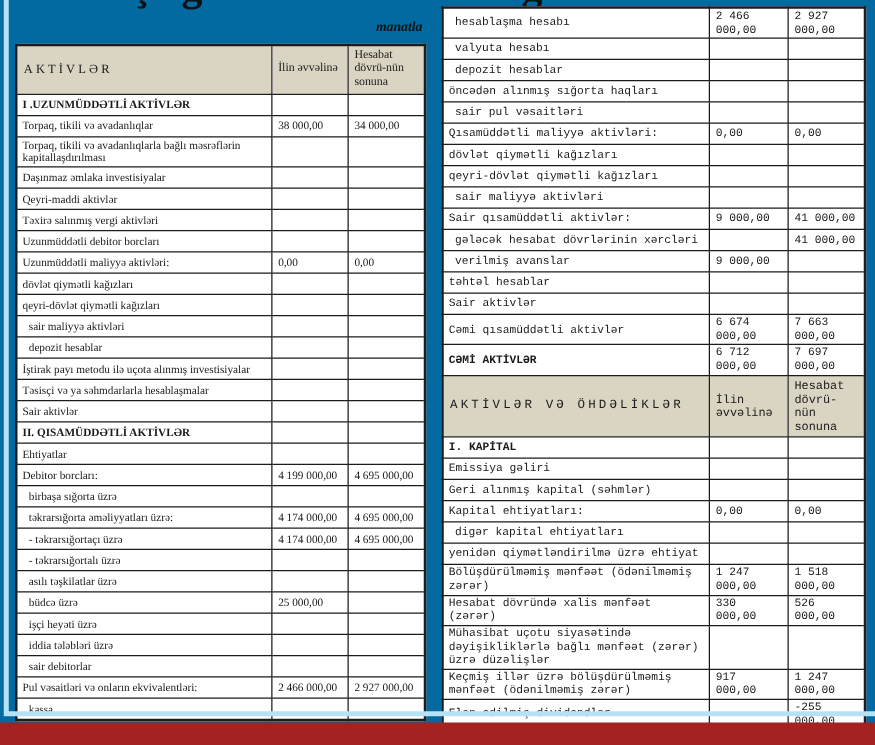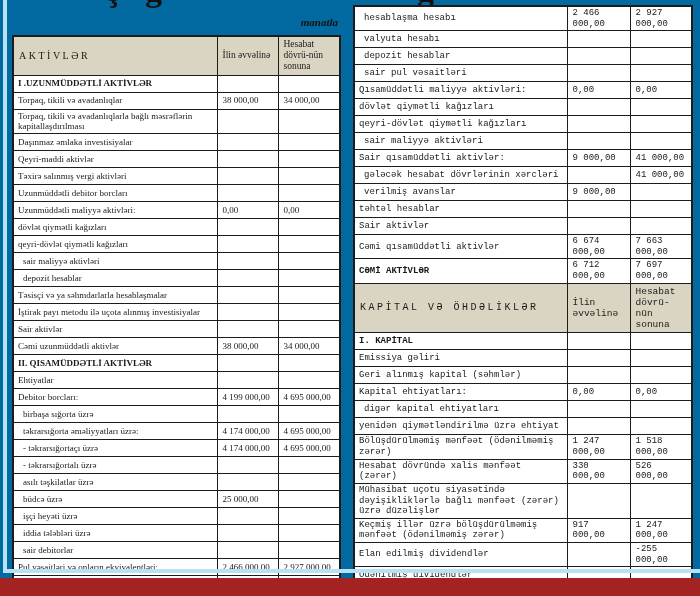--- a/index.html
+++ b/index.html
@@ -129,38 +129,33 @@
           <td class="lbl ind">sair maliyyə aktivləri</td>
           <td class="num"></td>
           <td class="num"></td>
         </tr>
         <tr>
           <td class="lbl ind">depozit hesablar</td>
           <td class="num"></td>
           <td class="num"></td>
         </tr>
         <tr>
+          <td class="lbl">İştirak payı metodu ilə uçota alınmış investisiyalar</td>
+          <td class="num"></td>
+          <td class="num"></td>
+        </tr>
+        <tr>
           <td class="lbl">Təsisçi və ya səhmdarlarla hesablaşmalar</td>
           <td class="num"></td>
           <td class="num"></td>
         </tr>
         <tr>
-          <td class="lbl">İştirak payı metodu ilə uçota alınmış investisiyalar</td>
-          <td class="num"></td>
-          <td class="num"></td>
-        </tr>
-        <tr>
           <td class="lbl">Sair aktivlər</td>
           <td class="num"></td>
           <td class="num"></td>
-        </tr>
-        <tr>
-          <td class="lbl">Cəmi uzunmüddətli aktivlər</td>
-          <td class="num">38 000,00</td>
-          <td class="num">34 000,00</td>
         </tr>
         <tr class="bold">
           <td class="lbl">II. QISAMÜDDƏTLİ AKTİVLƏR</td>
           <td class="num"></td>
           <td class="num"></td>
         </tr>
         <tr>
           <td class="lbl">Ehtiyatlar</td>
           <td class="num"></td>
           <td class="num"></td>
@@ -244,20 +239,25 @@
           <td class="lbl ind">valyuta hesabı</td>
           <td class="num"></td>
           <td class="num"></td>
         </tr>
         <tr>
           <td class="lbl ind">depozit hesablar</td>
           <td class="num"></td>
           <td class="num"></td>
         </tr>
         <tr>
+          <td class="lbl">öncədən alınmış sığorta haqları</td>
+          <td class="num"></td>
+          <td class="num"></td>
+        </tr>
+        <tr>
           <td class="lbl ind">sair pul vəsaitləri</td>
           <td class="num"></td>
           <td class="num"></td>
         </tr>
         <tr>
           <td class="lbl">Qısamüddətli maliyyə aktivləri:</td>
           <td class="num">0,00</td>
           <td class="num">0,00</td>
         </tr>
         <tr>
@@ -306,21 +306,21 @@
           <td class="num">7 663 000,00</td>
         </tr>
         <tr class="bold">
           <td class="lbl">CƏMİ AKTİVLƏR</td>
           <td class="num">6 712 000,00</td>
           <td class="num">7 697 000,00</td>
         </tr>
       </tbody>
     <tbody>
       <tr class="head">
-        <td class="ttl">KAPİTAL VƏ ÖHDƏLİKLƏR</td>
+        <td class="ttl">AKTİVLƏR VƏ ÖHDƏLİKLƏR</td>
         <td>İlin əvvəlinə</td>
         <td>Hesabat dövrü-nün sonuna</td>
       </tr>
     </tbody>
     <tbody>
         <tr class="bold">
           <td class="lbl">I. KAPİTAL</td>
           <td class="num"></td>
           <td class="num"></td>
         </tr>

